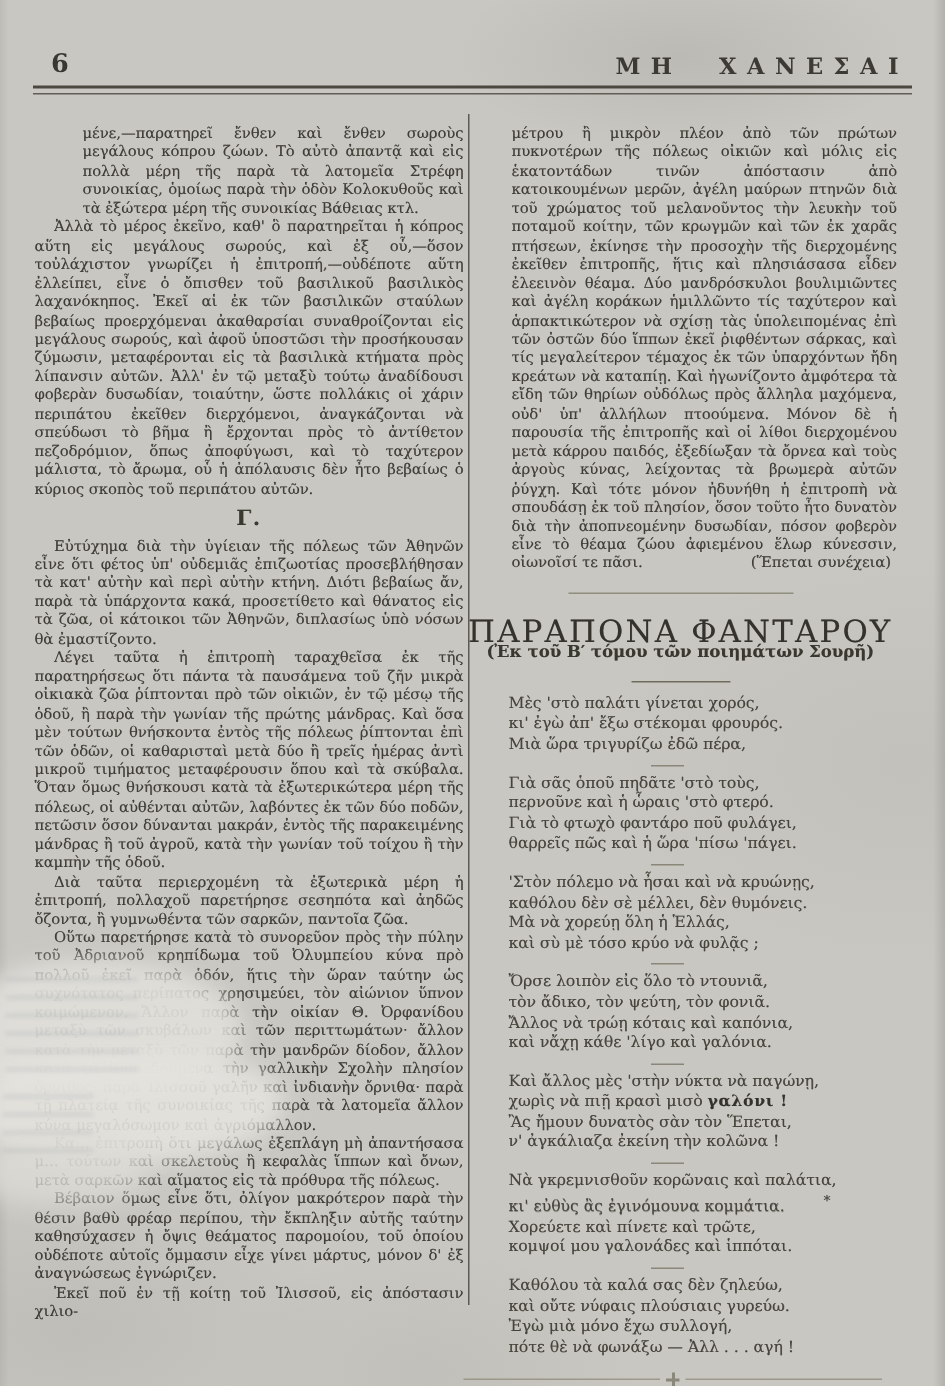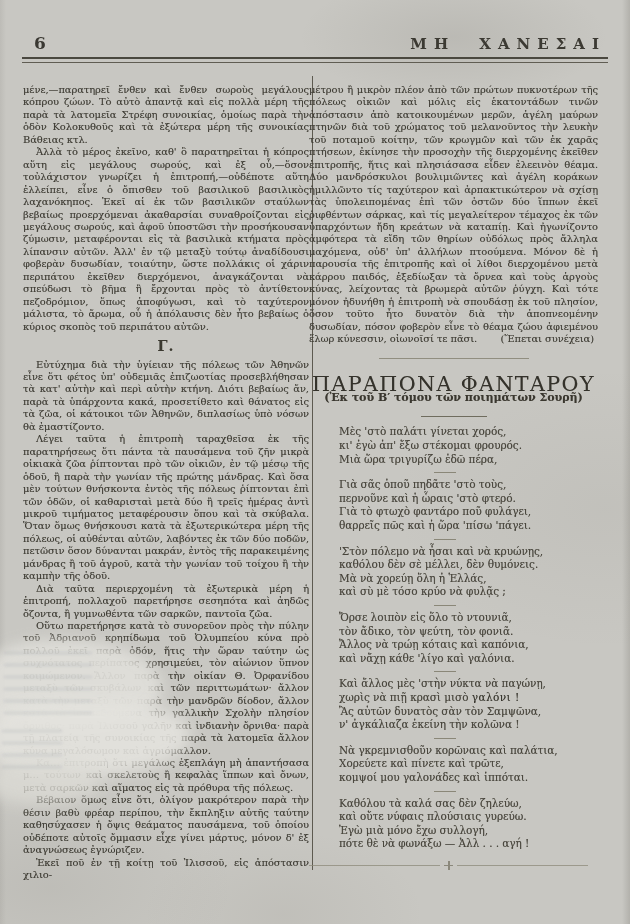--- a/index.html
+++ b/index.html
@@ -21,32 +21,32 @@
     font-size:15px;font-weight:bold;letter-spacing:7px;word-spacing:12px;color:#3c3a33;}
   .rule-thick{position:absolute;left:22px;right:22px;top:57px;height:2.4px;background:#4a483f;}
   .rule-thin{position:absolute;left:22px;right:22px;top:62px;height:1px;background:#605d53;}
   .col-divider{position:absolute;left:312px;top:76px;width:1px;height:794px;background:#5d5a50;}
   
   .col{position:absolute;top:84px;color:#3f3d35;font-size:9.8px;line-height:12.45px;
        text-shadow:0.2px 0.2px 0.35px rgba(62,60,50,0.45);}
   .col-left{left:23px;width:286px;}
   .col-right{left:309px;width:289px;}
   .body-p{margin:0;text-align:justify;text-indent:13px;}
-  .body-p.noindent{text-indent:0;}
+  .body-p.noindent{text-indent:0;margin-left:32px;}
   .section-heading{margin:7px 0 6px 0;text-align:center;font-size:14px;font-weight:bold;
     letter-spacing:1px;color:#3a382f;}
   .continuation{margin-top:-12.45px;text-align:right;padding-right:4px;}
   .sep-line{width:150px;height:1px;background:#83806f;margin:12px auto 8px auto;opacity:0.8;}
   .poem-title{margin:19px 0 2px 0;text-align:center;font-weight:normal;font-size:20.5px;
     letter-spacing:1.5px;color:#34322b;}
   .poem-subtitle{margin:2px 0 12px 0;text-align:center;font-weight:bold;font-size:11px;color:#3a372f;}
   .title-rule{width:66px;height:1px;background:#6f6c5e;margin:10px auto 8px auto;}
   .poem{margin-left:30px;margin-top:4px;font-size:10.4px;line-height:13.6px;color:#47443b;}
   .pline{white-space:nowrap;}
-  .bold-word{font-weight:normal;letter-spacing:0.5px;color:#34322a;margin-top:20px;}
+  .bold-word{font-weight:bold;letter-spacing:0.5px;color:#34322a;margin-top:20px;}
   .fn-mark{margin-left:26px;vertical-align:super;font-size:9px;}
   .stanza-sep{width:22px;height:1px;background:#8a8778;margin:6px auto 5px 95px;}
   .end-ornament{display:flex;align-items:center;margin:10px 10px 0 0;opacity:0.75;}
   .orn-line{flex:1;height:1px;background:#8d8a7a;}
   .orn-cross{width:9px;height:9px;position:relative;margin:0 4px;}
   .orn-cross::before,.orn-cross::after{content:"";position:absolute;background:#777464;}
   .orn-cross::before{left:4px;top:0;width:1.5px;height:9px;}
   .orn-cross::after{left:0;top:4px;width:9px;height:1.5px;}
   
   .damage{position:absolute;pointer-events:none;}
@@ -77,21 +77,21 @@
 
   <div class="col col-left">
     <p class="body-p noindent">μένε,—παρατηρεῖ ἔνθεν καὶ ἔνθεν σωροὺς μεγάλους κόπρου ζώων. Τὸ αὐτὸ ἀπαντᾷ καὶ εἰς πολλὰ μέρη τῆς παρὰ τὰ λατομεῖα Στρέφη συνοικίας, ὁμοίως παρὰ τὴν ὁδὸν Κολοκυθοῦς καὶ τὰ ἐξώτερα μέρη τῆς συνοικίας Βάθειας κτλ.</p>
     <p class="body-p">Ἀλλὰ τὸ μέρος ἐκεῖνο, καθ' ὃ παρατηρεῖται ἡ κόπρος αὕτη εἰς μεγάλους σωρούς, καὶ ἐξ οὗ,—ὅσον τοὐλάχιστον γνωρίζει ἡ ἐπιτροπή,—οὐδέποτε αὕτη ἐλλείπει, εἶνε ὁ ὄπισθεν τοῦ βασιλικοῦ βασιλικὸς λαχανόκηπος. Ἐκεῖ αἱ ἐκ τῶν βασιλικῶν σταύλων βεβαίως προερχόμεναι ἀκαθαρσίαι συναθροίζονται εἰς μεγάλους σωρούς, καὶ ἀφοῦ ὑποστῶσι τὴν προσήκουσαν ζύμωσιν, μεταφέρονται εἰς τὰ βασιλικὰ κτήματα πρὸς λίπανσιν αὐτῶν. Ἀλλ' ἐν τῷ μεταξὺ τούτῳ ἀναδίδουσι φοβερὰν δυσωδίαν, τοιαύτην, ὥστε πολλάκις οἱ χάριν περιπάτου ἐκεῖθεν διερχόμενοι, ἀναγκάζονται νὰ σπεύδωσι τὸ βῆμα ἢ ἔρχονται πρὸς τὸ ἀντίθετον πεζοδρόμιον, ὅπως ἀποφύγωσι, καὶ τὸ ταχύτερον μάλιστα, τὸ ἄρωμα, οὗ ἡ ἀπόλαυσις δὲν ἦτο βεβαίως ὁ κύριος σκοπὸς τοῦ περιπάτου αὐτῶν.</p>
     <h3 class="section-heading">Γ.</h3>
     <p class="body-p">Εὐτύχημα διὰ τὴν ὑγίειαν τῆς πόλεως τῶν Ἀθηνῶν εἶνε ὅτι φέτος ὑπ' οὐδεμιᾶς ἐπιζωοτίας προσεβλήθησαν τὰ κατ' αὐτὴν καὶ περὶ αὐτὴν κτήνη. Διότι βεβαίως ἄν, παρὰ τὰ ὑπάρχοντα κακά, προσετίθετο καὶ θάνατος εἰς τὰ ζῶα, οἱ κάτοικοι τῶν Ἀθηνῶν, διπλασίως ὑπὸ νόσων θὰ ἐμαστίζοντο.</p>
     <p class="body-p">Λέγει ταῦτα ἡ ἐπιτροπὴ ταραχθεῖσα ἐκ τῆς παρατηρήσεως ὅτι πάντα τὰ παυσάμενα τοῦ ζῆν μικρὰ οἰκιακὰ ζῶα ῥίπτονται πρὸ τῶν οἰκιῶν, ἐν τῷ μέσῳ τῆς ὁδοῦ, ἢ παρὰ τὴν γωνίαν τῆς πρώτης μάνδρας. Καὶ ὅσα μὲν τούτων θνήσκοντα ἐντὸς τῆς πόλεως ῥίπτονται ἐπὶ τῶν ὁδῶν, οἱ καθαρισταὶ μετὰ δύο ἢ τρεῖς ἡμέρας ἀντὶ μικροῦ τιμήματος μεταφέρουσιν ὅπου καὶ τὰ σκύβαλα. Ὅταν ὅμως θνήσκουσι κατὰ τὰ ἐξωτερικώτερα μέρη τῆς πόλεως, οἱ αὐθένται αὐτῶν, λαβόντες ἐκ τῶν δύο ποδῶν, πετῶσιν ὅσον δύνανται μακράν, ἐντὸς τῆς παρακειμένης μάνδρας ἢ τοῦ ἀγροῦ, κατὰ τὴν γωνίαν τοῦ τοίχου ἢ τὴν καμπὴν τῆς ὁδοῦ.</p>
     <p class="body-p">Διὰ ταῦτα περιερχομένη τὰ ἐξωτερικὰ μέρη ἡ ἐπιτροπή, πολλαχοῦ παρετήρησε σεσηπότα καὶ ἀηδῶς ὄζοντα, ἢ γυμνωθέντα τῶν σαρκῶν, παντοῖα ζῶα.</p>
     <p class="body-p">Οὕτω παρετήρησε κατὰ τὸ συνορεῦον πρὸς τὴν πύλην τοῦ Ἀδριανοῦ κρηπίδωμα τοῦ Ὀλυμπείου κύνα πρὸ πολλοῦ ἐκεῖ παρὰ ὁδόν, ἥτις τὴν ὥραν ταύτην ὡς συχνότατος περίπατος χρησιμεύει, τὸν αἰώνιον ὕπνον κοιμώμενον. Ἄλλον παρὰ τὴν οἰκίαν Θ. Ὀρφανίδου μεταξὺ τῶν σκυβάλων καὶ τῶν περιττωμάτων· ἄλλον κατὰ τὴν μεταξὺ τῶν παρὰ τὴν μανδρῶν δίοδον, ἄλλον κατὰ τὰ ἰσοπεδούμενα τὴν γαλλικὴν Σχολὴν πλησίον ὄρνιθος· παρὰ Ἰλισσοῦ γαλῆν καὶ ἰνδιανὴν ὄρνιθα· παρὰ τῇ πλατείᾳ τῆς συνοικίας τῆς παρὰ τὰ λατομεῖα ἄλλον κύνα μεγαλόσωμον καὶ ἀγριόμαλλον.</p>
     <p class="body-p">Κα… ἐπιτροπὴ ὅτι μεγάλως ἐξεπλάγη μὴ ἀπαντήσασα μ… τούτων καὶ σκελετοὺς ἢ κεφαλὰς ἵππων καὶ ὄνων, μετὰ σαρκῶν καὶ αἵματος εἰς τὰ πρόθυρα τῆς πόλεως.</p>
-    <p class="body-p">Βέβαιον ὅμως εἶνε ὅτι, ὀλίγον μακρότερον παρὰ τὴν θέσιν βαθὺ φρέαρ περίπου, τὴν ἔκπληξιν αὐτῆς ταύτην καθησύχασεν ἡ ὄψις θεάματος παυσάμενα, τοῦ ὁποίου οὐδέποτε αὐτοῖς ὄμμασιν εἶχε γίνει μάρτυς, μόνον δ' ἐξ ἀναγνώσεως ἐγνώριζεν.</p>
+    <p class="body-p">Βέβαιον ὅμως εἶνε ὅτι, ὀλίγον μακρότερον παρὰ τὴν θέσιν βαθὺ φρέαρ περίπου, τὴν ἔκπληξιν αὐτῆς ταύτην καθησύχασεν ἡ ὄψις θεάματος παρομοίου, τοῦ ὁποίου οὐδέποτε αὐτοῖς ὄμμασιν εἶχε γίνει μάρτυς, μόνον δ' ἐξ ἀναγνώσεως ἐγνώριζεν.</p>
     <p class="body-p">Ἐκεῖ ποῦ ἐν τῇ κοίτῃ τοῦ Ἰλισσοῦ, εἰς ἀπόστασιν χιλιο-</p>
   </div>
 
   <div class="col col-right">
     <p class="body-p noindent">μέτρου ἢ μικρὸν πλέον ἀπὸ τῶν πρώτων πυκνοτέρων τῆς πόλεως οἰκιῶν καὶ μόλις εἰς ἑκατοντάδων τινῶν ἀπόστασιν ἀπὸ κατοικουμένων μερῶν, ἀγέλη μαύρων πτηνῶν διὰ τοῦ χρώματος τοῦ μελανοῦντος τὴν λευκὴν τοῦ ποταμοῦ κοίτην, τῶν κρωγμῶν καὶ τῶν ἐκ χαρᾶς πτήσεων, ἐκίνησε τὴν προσοχὴν τῆς διερχομένης ἐκεῖθεν ἐπιτροπῆς, ἥτις καὶ πλησιάσασα εἶδεν ἐλεεινὸν θέαμα. Δύο μανδρόσκυλοι βουλιμιῶντες καὶ ἀγέλη κοράκων ἡμιλλῶντο τίς ταχύτερον καὶ ἁρπακτικώτερον νὰ σχίσῃ τὰς ὑπολειπομένας ἐπὶ τῶν ὀστῶν δύο ἵππων ἐκεῖ ῥιφθέντων σάρκας, καὶ τίς μεγαλείτερον τέμαχος ἐκ τῶν ὑπαρχόντων ἤδη κρεάτων νὰ καταπίῃ. Καὶ ἠγωνίζοντο ἀμφότερα τὰ εἴδη τῶν θηρίων οὐδόλως πρὸς ἄλληλα μαχόμενα, οὐδ' ὑπ' ἀλλήλων πτοούμενα. Μόνον δὲ ἡ παρουσία τῆς ἐπιτροπῆς καὶ οἱ λίθοι διερχομένου μετὰ κάρρου παιδός, ἐξεδίωξαν τὰ ὄρνεα καὶ τοὺς ἀργοὺς κύνας, λείχοντας τὰ βρωμερὰ αὐτῶν ῥύγχη. Καὶ τότε μόνον ἠδυνήθη ἡ ἐπιτροπὴ νὰ σπουδάσῃ ἐκ τοῦ πλησίον, ὅσον τοῦτο ἦτο δυνατὸν διὰ τὴν ἀποπνεομένην δυσωδίαν, πόσον φοβερὸν εἶνε τὸ θέαμα ζώου ἀφιεμένου ἕλωρ κύνεσσιν, οἰωνοῖσί τε πᾶσι.</p>
     <div class="continuation">(Ἕπεται συνέχεια)</div>
     <div class="sep-line"></div>
 
     <h1 class="poem-title">ΠΑΡΑΠΟΝΑ ΦΑΝΤΑΡΟΥ</h1>
     <h2 class="poem-subtitle">(Ἐκ τοῦ Β′ τόμου τῶν ποιημάτων Σουρῆ)</h2>
@@ -121,26 +121,27 @@
       <div class="stanza">
         <div class="pline">Ὄρσε λοιπὸν εἰς ὅλο τὸ ντουνιᾶ,</div>
         <div class="pline">τὸν ἄδικο, τὸν ψεύτη, τὸν φονιᾶ.</div>
         <div class="pline">Ἄλλος νὰ τρώῃ κόταις καὶ καπόνια,</div>
         <div class="pline">καὶ νἄχῃ κάθε 'λίγο καὶ γαλόνια.</div>
       </div>
       <div class="stanza-sep"></div>
       <div class="stanza">
         <div class="pline">Καὶ ἄλλος μὲς 'στὴν νύκτα νὰ παγώνῃ,</div>
         <div class="pline"><span>χωρὶς νὰ πιῇ κρασὶ μισὸ </span><span class="bold-word">γαλόνι !</span></div>
-        <div class="pline">Ἂς αὐτῶν δυνατὸς σὰν τὸν Σαμψῶνα,</div>
+        <div class="pline">Ἂς ἤμουν δυνατὸς σὰν τὸν Ἕπεται,</div>
         <div class="pline">ν' ἀγκάλιαζα ἐκείνη τὴν κολῶνα !</div>
       </div>
       <div class="stanza-sep"></div>
       <div class="stanza">
         <div class="pline">Νὰ γκρεμνισθοῦν κορῶναις καὶ παλάτια,</div>
+        <div class="pline"><span>κι' εὐθὺς ἂς ἐγινόμουνα κομμάτια.</span><span class="fn-mark">*</span></div>
         <div class="pline">Χορεύετε καὶ πίνετε καὶ τρῶτε,</div>
         <div class="pline">κομψοί μου γαλονάδες καὶ ἱππόται.</div>
       </div>
       <div class="stanza-sep"></div>
       <div class="stanza">
         <div class="pline">Καθόλου τὰ καλά σας δὲν ζηλεύω,</div>
         <div class="pline">καὶ οὔτε νύφαις πλούσιαις γυρεύω.</div>
         <div class="pline">Ἐγὼ μιὰ μόνο ἔχω συλλογή,</div>
         <div class="pline">πότε θὲ νὰ φωνάξω — Ἀλλ . . . αγή !</div>
       </div>

